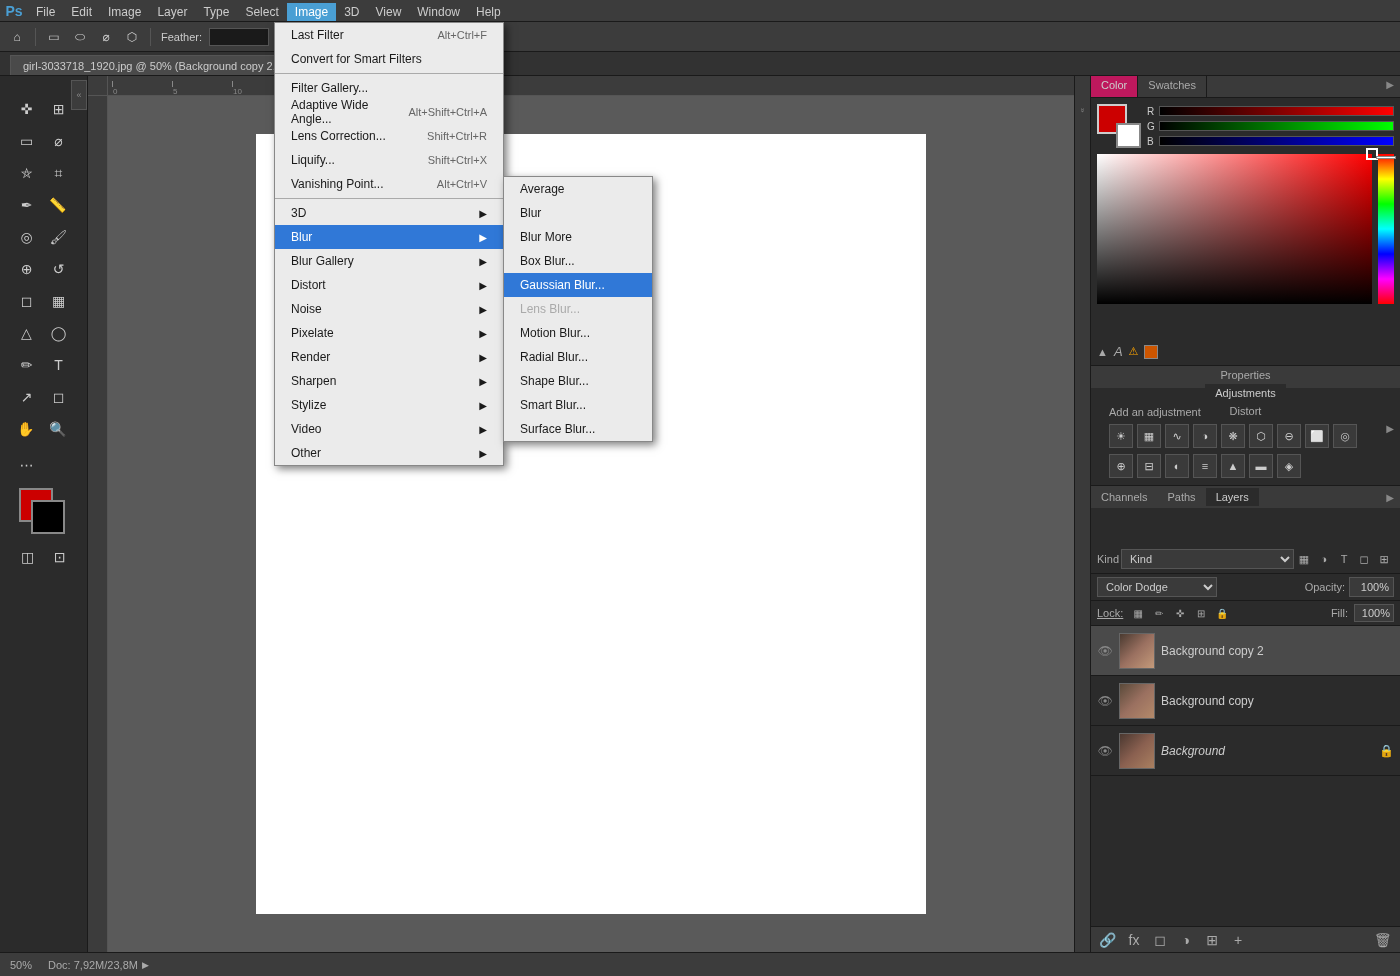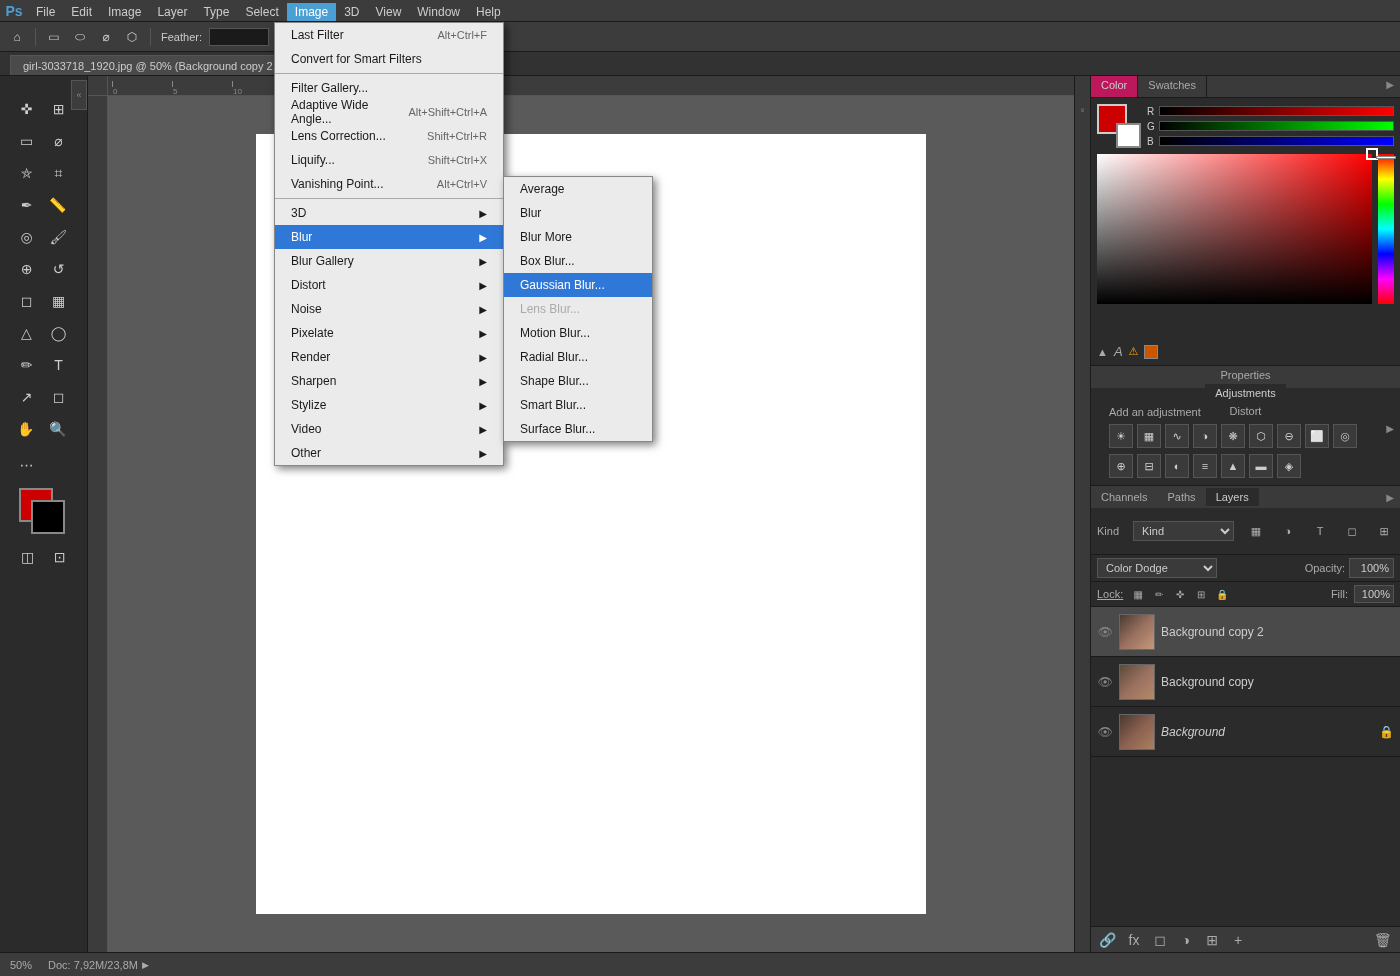--- a/index.html
+++ b/index.html
@@ -369,23 +369,24 @@
     .layers-tab {
       padding: 3px 10px;
       font-size: 11px;
       color: #aaa;
       cursor: pointer;
     }
     .layers-tab.active { color: #ccc; background: #2b2b2b; }
     .layers-controls {
       display: flex;
       align-items: center;
-      padding: 13px 6px;
-      gap: 12px;
+      padding: 4px 6px;
+      gap: 0;
       border-bottom: 1px solid #1a1a1a;
+      margin-top: 37px;
     }
     .layers-kind-select {
       flex: 1;
       height: 20px;
       background: #3a3a3a;
       border: 1px solid #555;
       color: #ccc;
       font-size: 11px;
       padding: 0 4px;
     }

